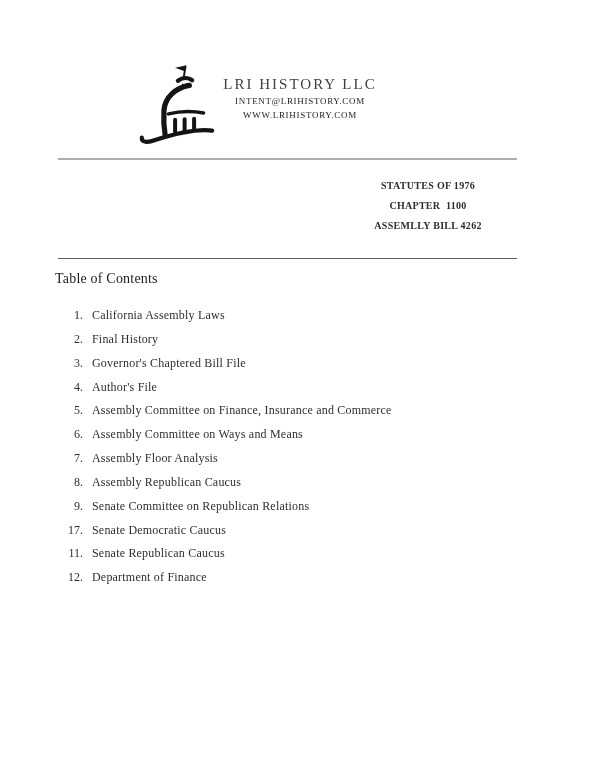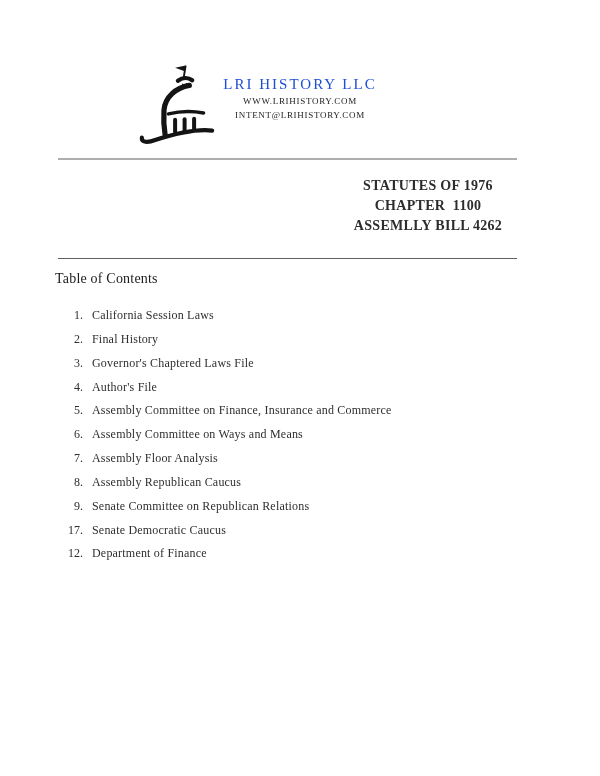--- a/index.html
+++ b/index.html
@@ -8,36 +8,36 @@
     font-family: "Liberation Serif", "DejaVu Serif", serif;
     color: #222;
   }
   .page { position: relative; width: 600px; height: 776px; background: #ffffff; overflow: hidden; }
 
   
   .logo { position: absolute; left: 139px; top: 61px; width: 76px; height: 84px; }
   .header-text { position: absolute; left: 0; top: 75px; width: 100%; text-align: center; }
   .company-name {
     font-size: 15px; line-height: 19px; letter-spacing: 2px;
-    color: #1d4ed8; font-weight: 400;
+    color: #404040; font-weight: 400;
   }
   .contact-line {
     font-size: 9px; line-height: 13.5px; letter-spacing: 0.7px;
     color: #1c1c1c;
   }
   .contact-block { margin-top: 1px; }
 
   
   .divider-top { position: absolute; left: 58px; top: 158px; width: 459px; height: 2px; background: #aeaeae; }
   .divider-mid { position: absolute; left: 58px; top: 258px; width: 459px; height: 1px; background: #606060; }
 
   
   .ref-block {
     position: absolute; top: 176px; right: 42px; width: 260px;
-    text-align: center; font-weight: bold; font-size: 14px;
+    text-align: center; font-weight: bold; font-size: 10px;
     line-height: 20px; letter-spacing: 0.3px; color: #2d2d2d;
   }
 
   
   .toc-title {
     position: absolute; left: 55px; top: 271px;
     font-size: 14px; font-weight: normal; letter-spacing: 0.2px; color: #1c1c1c;
   }
   .toc-list { position: absolute; left: 50px; top: 304px; width: 480px; }
   .toc-row { display: flex; line-height: 23.85px; font-size: 12px; color: #2e2e2e; }
@@ -68,49 +68,49 @@
       <path d="M48,59.5 L48,72" stroke-width="4.2"></path>
       <path d="M58,59 L58,70.5" stroke-width="4.2"></path>
 
       <path d="M3,79 C2.5,84 9,84.5 17,81.5 C40,74 60,69.5 77,71.5" stroke-width="4.4"></path>
     </g>
   </svg>
 
   <div class="header-text">
     <div class="company-name">LRI HISTORY LLC</div>
     <div class="contact-block">
+      <div class="contact-line">INTENT@LRIHISTORY.COM</div>
       <div class="contact-line">WWW.LRIHISTORY.COM</div>
-      <div class="contact-line">INTENT@LRIHISTORY.COM</div>
     </div>
   </div>
 
   <div class="divider-top"></div>
 
   <div class="ref-block">
     <div>STATUTES OF 1976</div>
     <div>CHAPTER&nbsp; 1100</div>
     <div>ASSEMLLY BILL 4262</div>
   </div>
 
   <div class="divider-mid"></div>
 
   <div class="toc-title">Table of Contents</div>
 
   <div class="toc-list">
     <div class="toc-row">
       <span class="toc-num">1.</span>
-      <span class="toc-label">California Session Laws</span>
+      <span class="toc-label">California Assembly Laws</span>
     </div>
     <div class="toc-row">
       <span class="toc-num">2.</span>
       <span class="toc-label">Final History</span>
     </div>
     <div class="toc-row">
       <span class="toc-num">3.</span>
-      <span class="toc-label">Governor's Chaptered Laws File</span>
+      <span class="toc-label">Governor's Chaptered Bill File</span>
     </div>
     <div class="toc-row">
       <span class="toc-num">4.</span>
       <span class="toc-label">Author's File</span>
     </div>
     <div class="toc-row">
       <span class="toc-num">5.</span>
       <span class="toc-label">Assembly Committee on Finance, Insurance and Commerce</span>
     </div>
     <div class="toc-row">
@@ -127,18 +127,22 @@
     </div>
     <div class="toc-row">
       <span class="toc-num">9.</span>
       <span class="toc-label">Senate Committee on Republican Relations</span>
     </div>
     <div class="toc-row">
       <span class="toc-num">17.</span>
       <span class="toc-label">Senate Democratic Caucus</span>
     </div>
     <div class="toc-row">
+      <span class="toc-num">11.</span>
+      <span class="toc-label">Senate Republican Caucus</span>
+    </div>
+    <div class="toc-row">
       <span class="toc-num">12.</span>
       <span class="toc-label">Department of Finance</span>
     </div>
   </div>
 
 </div>
 
 </body></html>

